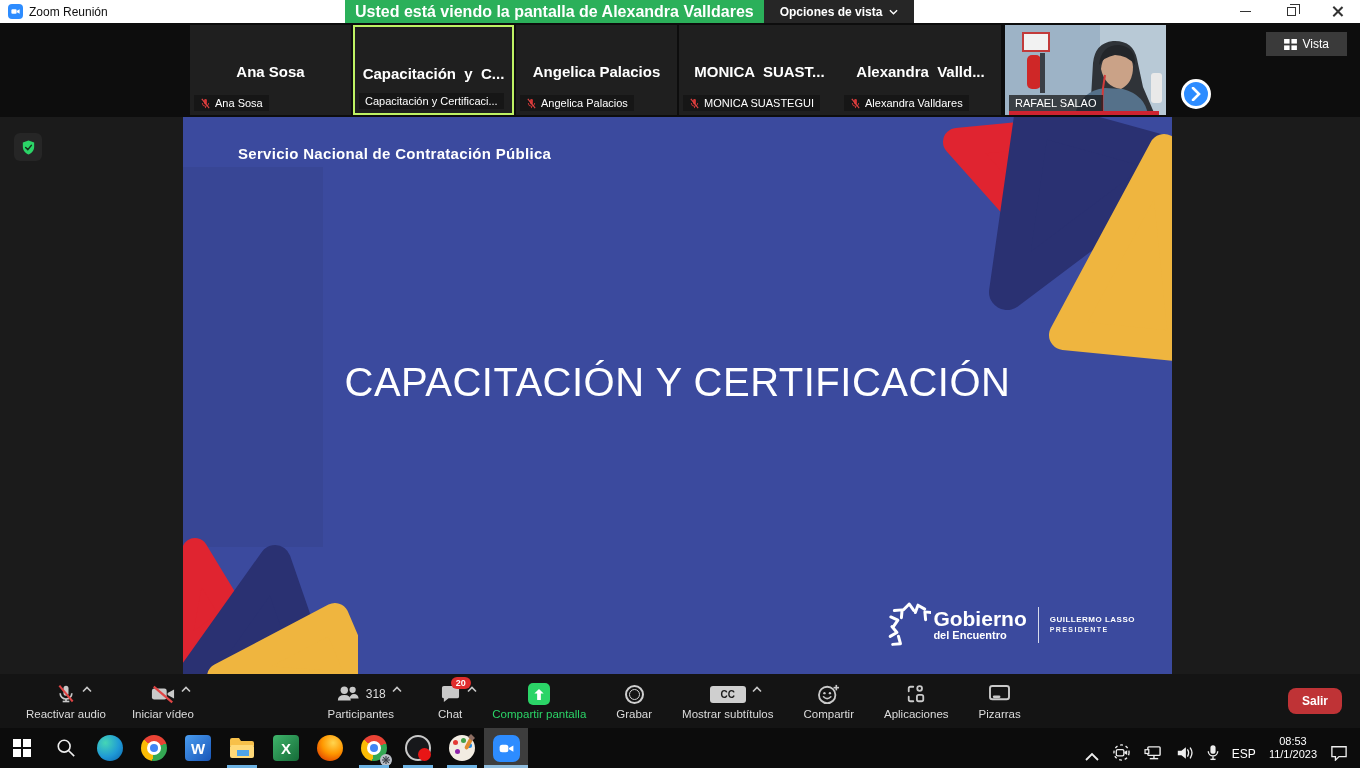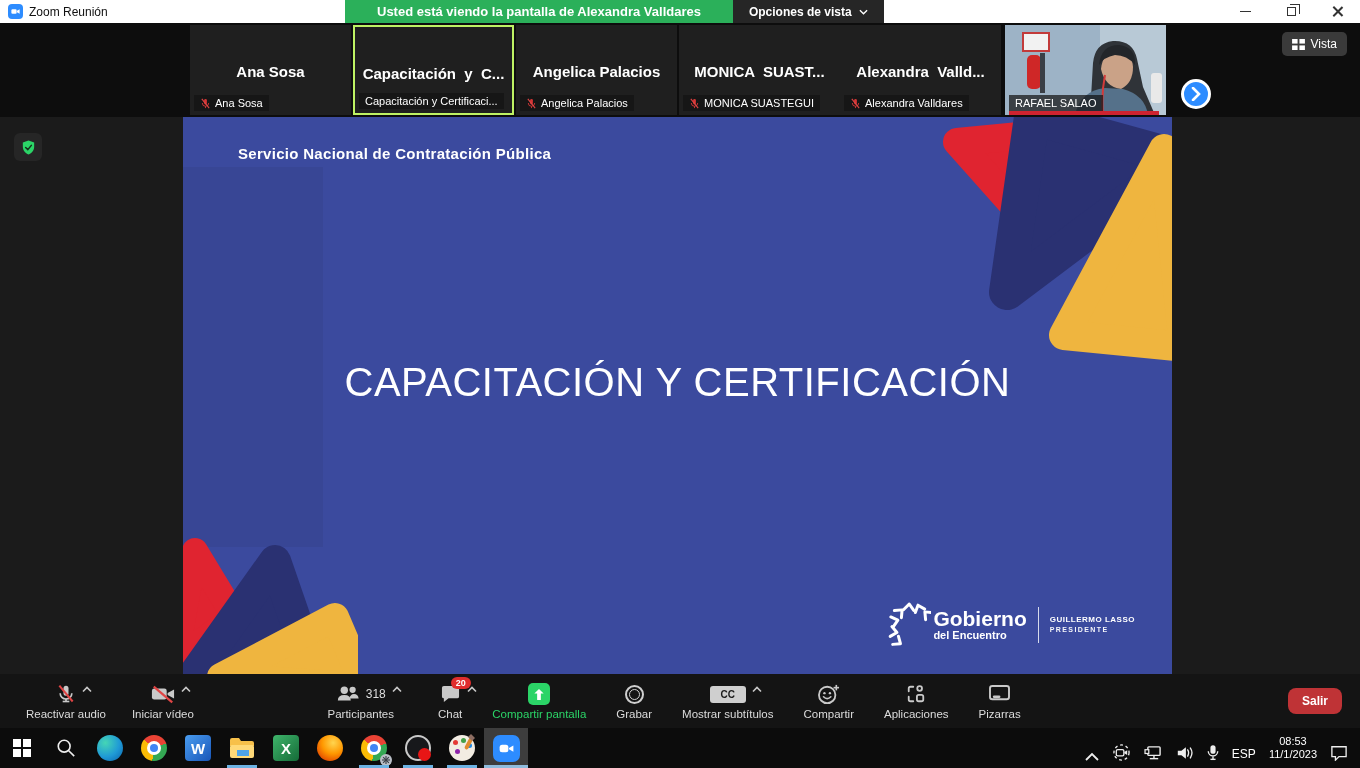--- a/index.html
+++ b/index.html
@@ -7,38 +7,38 @@
     font-family:"Liberation Sans", sans-serif; }
   .screen { position:relative; width:1360px; height:768px; }
 
   
   .titlebar { position:relative; height:23px; background:#ffffff; display:flex; align-items:center; }
   .tb-app { display:flex; align-items:center; gap:6px; padding-left:8px; }
   .zoom-logo { width:15px; height:15px; border-radius:4px; background:#2D8CFF; display:flex; align-items:center; justify-content:center; }
   .zoom-logo svg { display:block; }
   .tb-title { font-size:12px; color:#111; }
   .share-banner { position:absolute; left:345px; top:0; height:23px; display:flex; }
-  .banner-green { background:#2bb05a; color:#fff; font-size:13px; font-weight:bold; display:flex; align-items:center; padding:0 32px; }
+  .banner-green { background:#2bb05a; color:#fff; font-size:16px; font-weight:bold; display:flex; align-items:center; padding:0 10px; }
   .banner-opts { background:#262626; color:#fff; font-size:12px; font-weight:bold; display:flex; align-items:center; gap:7px; padding:0 16px; cursor:default; }
   .win-controls { position:absolute; right:0; top:0; height:23px; display:flex; }
   .win-btn { width:46px; height:23px; display:flex; align-items:center; justify-content:center; }
   .ic-min { width:11px; height:1.5px; background:#333; }
   .ic-restore { width:9px; height:9px; border:1.2px solid #333; position:relative; background:#fff; }
   .ic-restore:before { content:""; position:absolute; left:2px; top:-4px; width:9px; height:9px; border:1.2px solid #333; border-left:none; border-bottom:none; }
   .ic-close { position:relative; width:11px; height:11px; }
   .ic-close:before,.ic-close:after { content:""; position:absolute; left:5px; top:-1px; width:1.5px; height:13px; background:#333; }
   .ic-close:before { transform:rotate(45deg); } .ic-close:after { transform:rotate(-45deg); }
 
   
   .strip { position:relative; height:94px; background:#0d0d0d; }
   .tile { position:absolute; top:2px; width:161px; height:90px; background:#1f1f1f; overflow:hidden; }
   .tile.active { border:2px solid #bef264; }
   .tile-name { position:absolute; top:38px; width:100%; text-align:center; color:#fff; font-size:15px; font-weight:bold; white-space:pre; }
   .tile-tag { position:absolute; left:4px; bottom:4px; background:rgba(20,20,20,.72); color:#fff; font-size:11px; padding:2px 6px; display:flex; align-items:center; gap:4px; }
-  .vista-btn { position:absolute; top:9px; right:13px; background:#3a3a3a; border-radius:5px; color:#fff; font-size:12px; display:flex; align-items:center; gap:6px; padding:5px 10px; }
+  .vista-btn { position:absolute; top:9px; right:13px; background:#3a3a3a; border-radius:0; color:#fff; font-size:12px; display:flex; align-items:center; gap:6px; padding:5px 18px; }
   .next-btn { position:absolute; left:1181px; top:56px; width:30px; height:30px; border-radius:50%; background:#2D8CFF; border:3px solid #fff; display:flex; align-items:center; justify-content:center; }
 
   
   .stage { position:relative; height:557px; background:#1b1b1b; }
   .shield-badge { position:absolute; left:14px; top:16px; width:28px; height:28px; background:#262626; border-radius:6px; display:flex; align-items:center; justify-content:center; }
   .slide { position:absolute; left:183px; top:0; width:989px; height:557px; background:#3B4A9E; overflow:hidden; }
   .slide-band { position:absolute; left:0; top:50px; width:140px; height:380px; background:rgba(0,0,0,0.05); }
   .slide-header { position:absolute; left:55px; top:28px; color:#fff; font-size:15px; font-weight:bold; letter-spacing:.3px; }
   .slide-title { position:absolute; top:240px; width:100%; text-align:center; color:#fff; font-size:40px; line-height:51px; letter-spacing:.5px; }
   .shapes-tr { position:absolute; right:0; top:0; }

